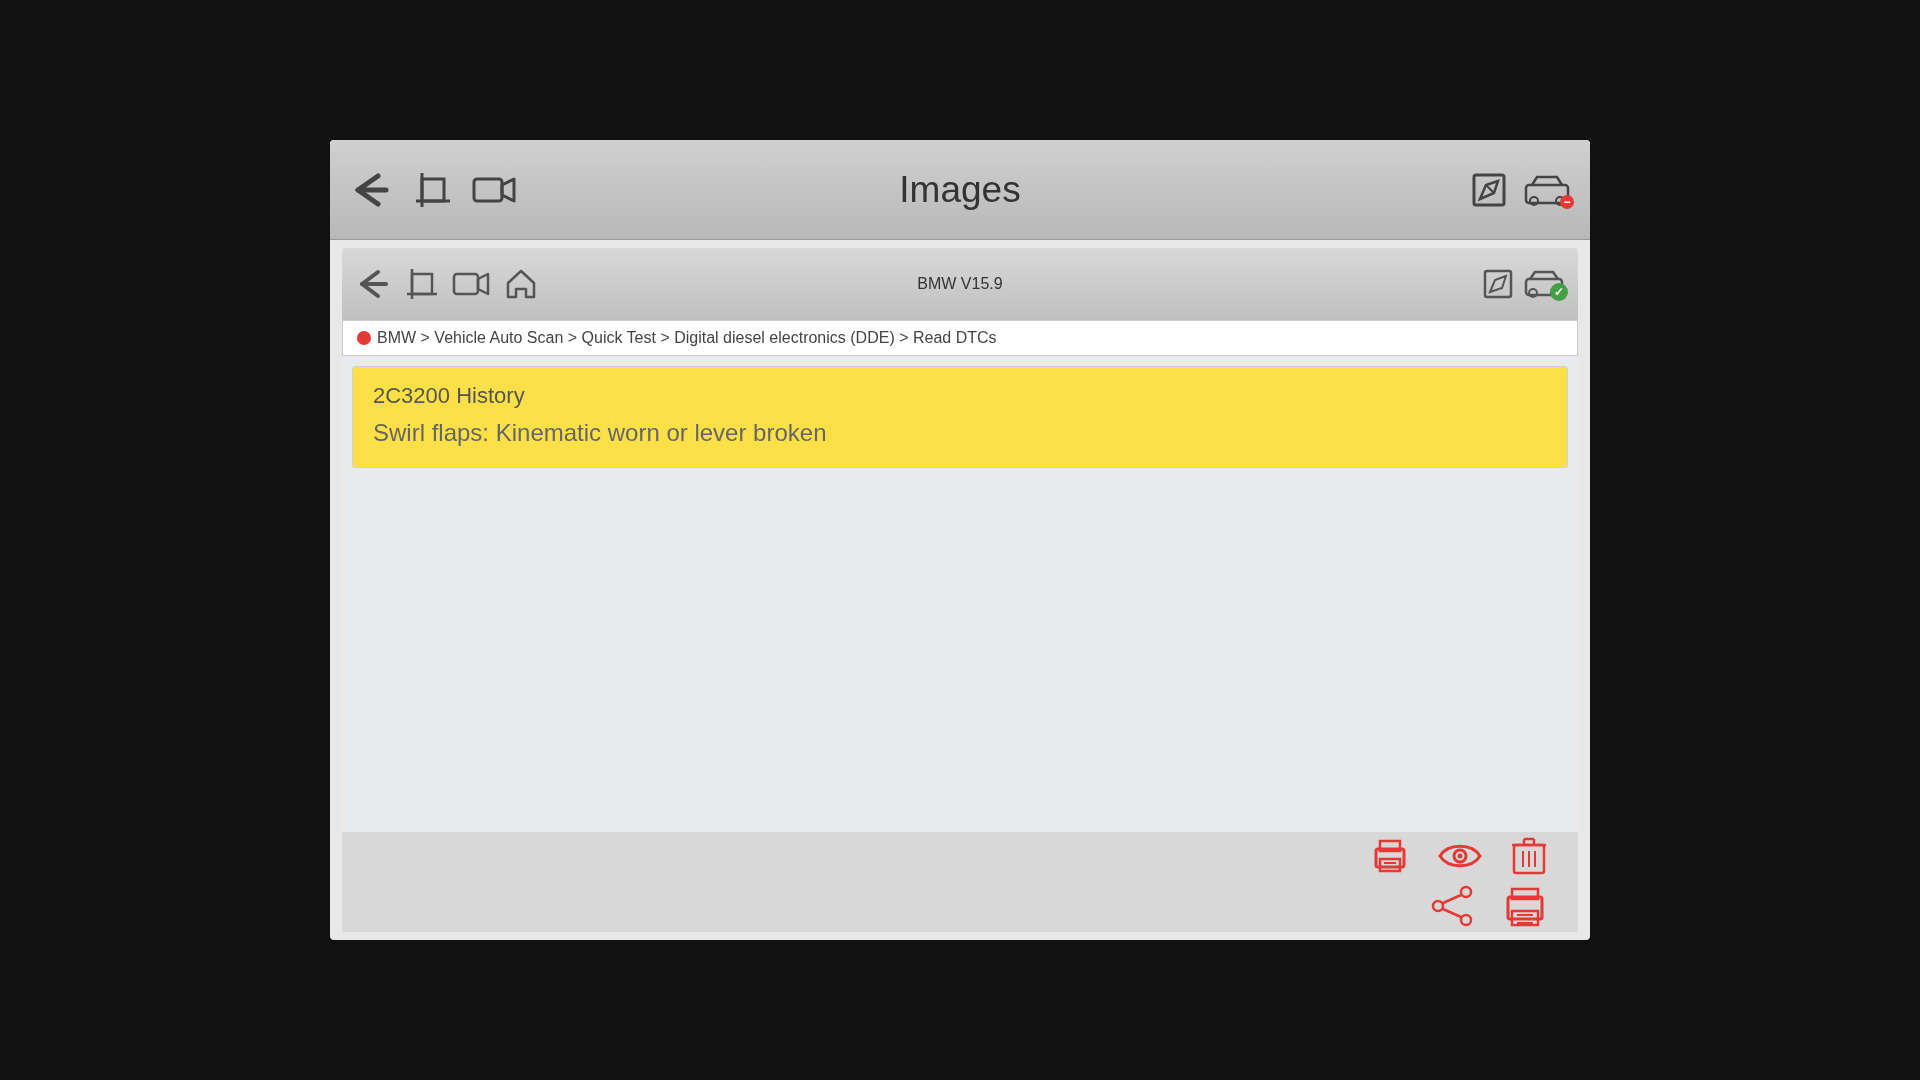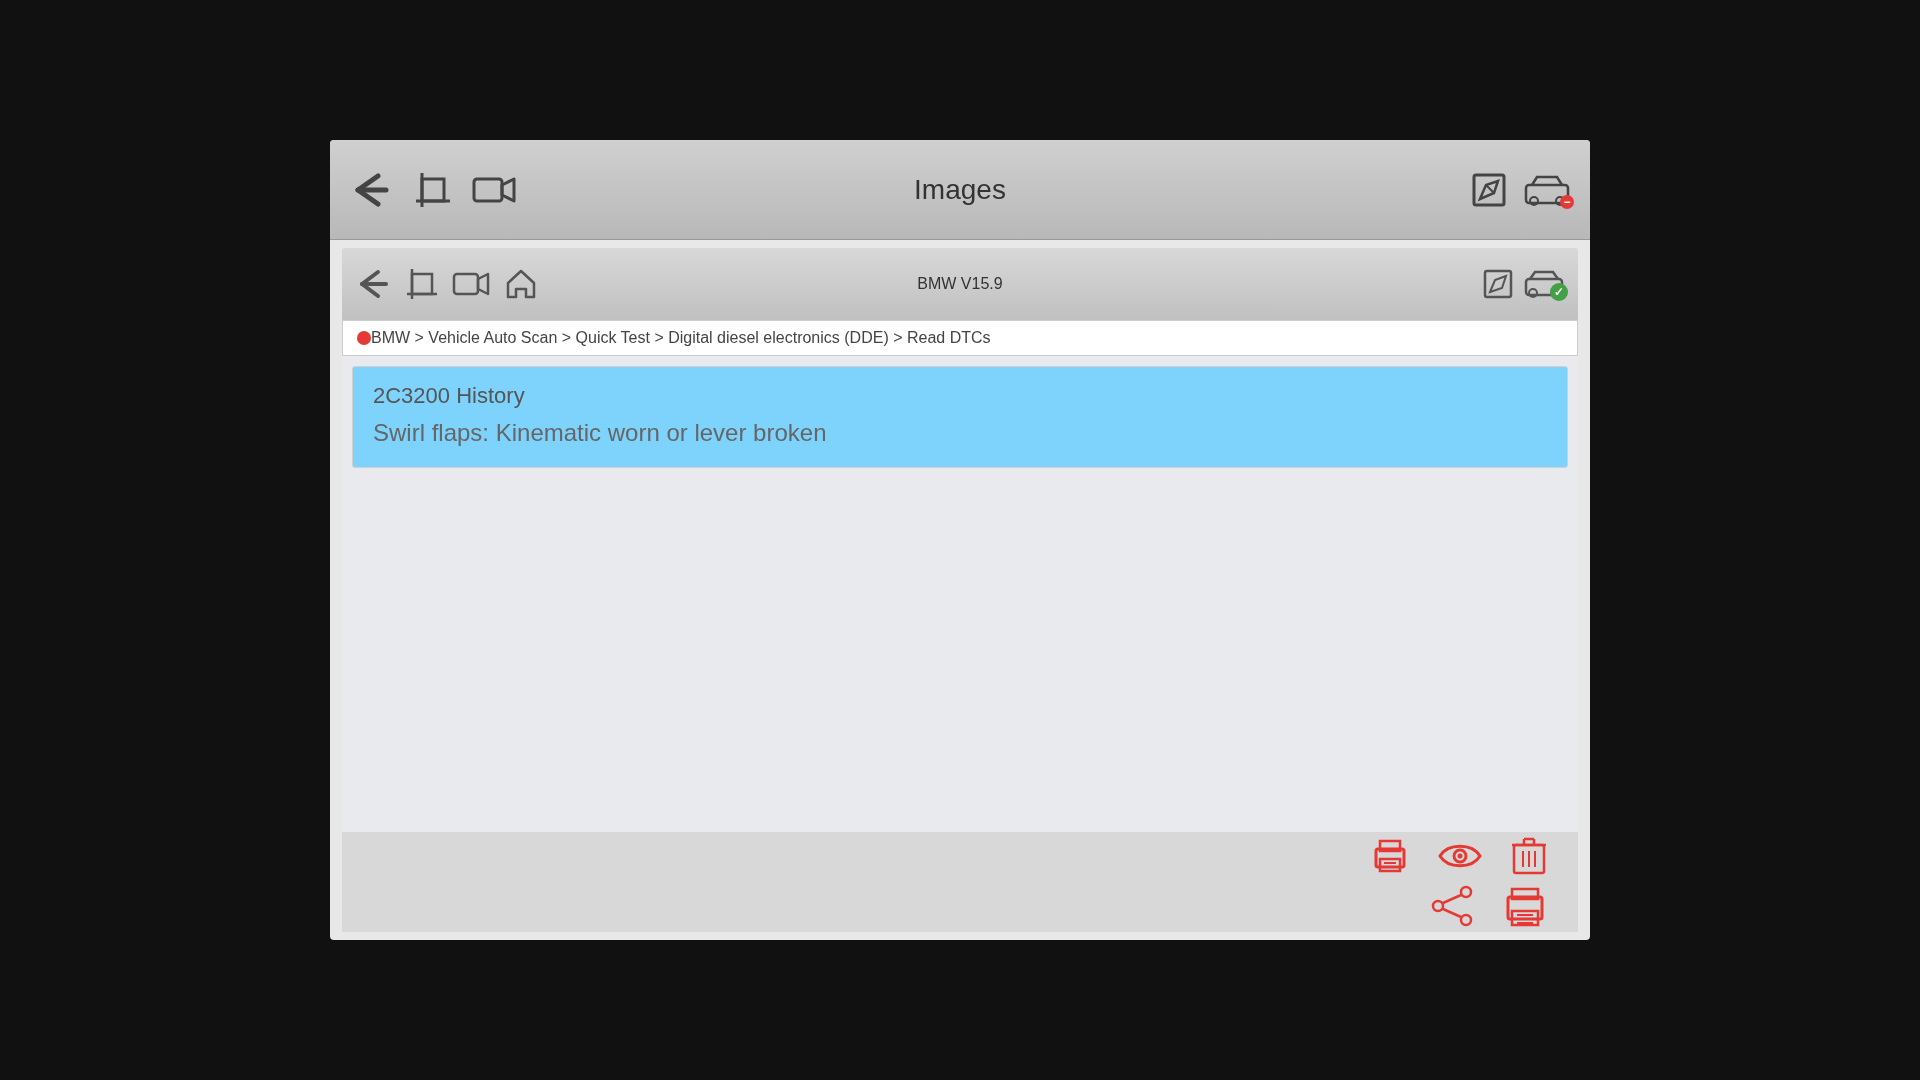--- a/index.html
+++ b/index.html
@@ -34,21 +34,21 @@
     }
     .outer-toolbar-left {
       display: flex;
       align-items: center;
       gap: 20px;
     }
     .outer-toolbar-title {
       position: absolute;
       left: 50%;
       transform: translateX(-50%);
-      font-size: 28px;
+      font-size: 37px;
       color: #333;
       font-weight: normal;
     }
     .outer-toolbar-right {
       margin-left: auto;
       display: flex;
       align-items: center;
       gap: 16px;
     }
     
@@ -88,39 +88,40 @@
       align-items: center;
       gap: 10px;
     }
     
     .breadcrumb-bar {
       background: #fff;
       border: 1px solid #ccc;
       padding: 8px 14px;
       display: flex;
       align-items: center;
+      gap: 6px;
       font-size: 16px;
       color: #444;
     }
     .breadcrumb-dot {
       width: 14px;
       height: 14px;
       background: #e53935;
       border-radius: 50%;
       flex-shrink: 0;
     }
     
     .content-area {
       flex: 1;
       background: #e8eaed;
       padding: 10px;
       overflow-y: auto;
     }
     .dtc-card {
-      background: #7dd3fc;
+      background: #fde047;
       border: 1px solid #d0d0d0;
       border-radius: 3px;
       padding: 16px 20px 20px 20px;
       margin-bottom: 4px;
     }
     .dtc-title {
       font-size: 22px;
       color: #555;
       margin-bottom: 10px;
       font-weight: normal;

